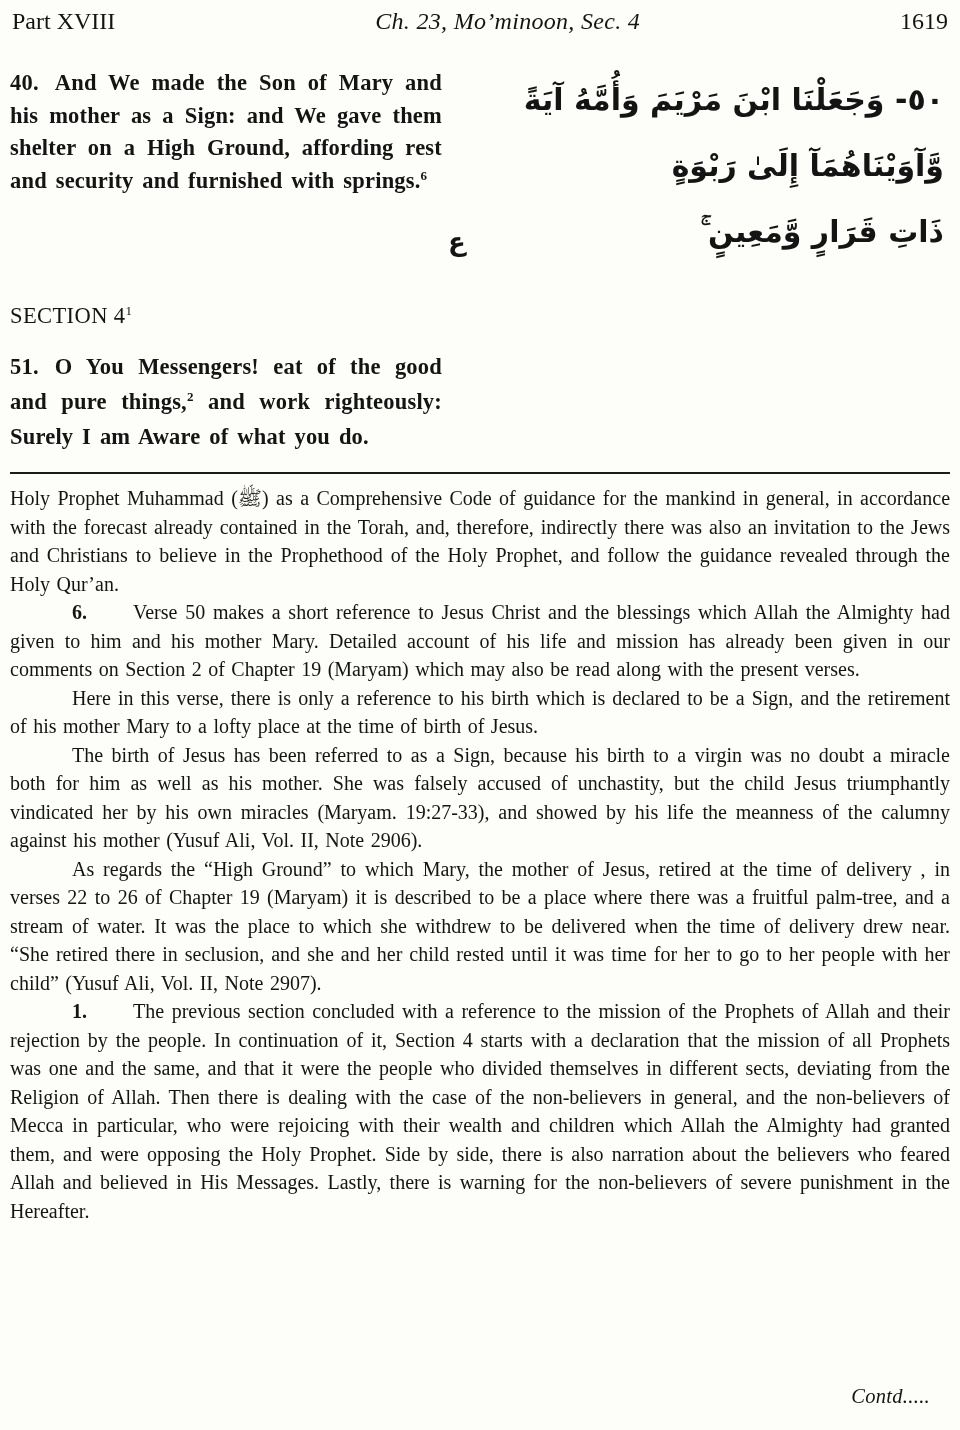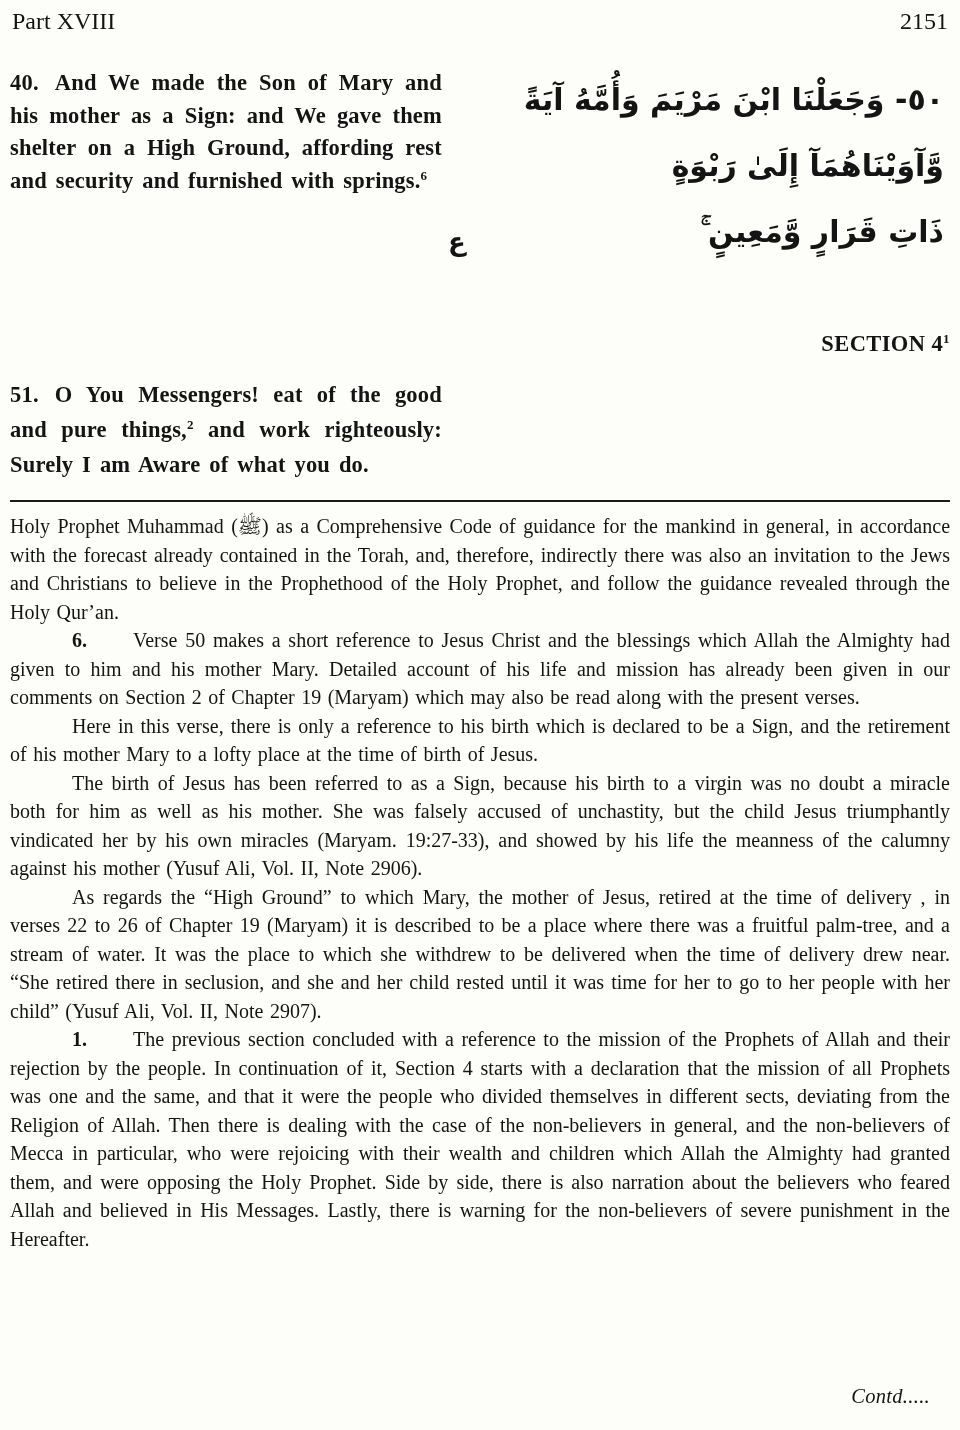--- a/index.html
+++ b/index.html
@@ -32,21 +32,21 @@
     font-size: 30px; line-height: 66px; padding: 0 6px 0 0;
   }
   .verse-row.v51 .verse-ar { line-height: 62px; padding-top: 4px; }
   .arabic-line { white-space: nowrap; }
   .ruku {
     position: absolute; left: 6px; bottom: 8px; font-size: 26px; line-height: 30px;
     font-family: "DejaVu Sans", sans-serif; font-weight: bold;
   }
 
   
-  .section-heading { text-align: right; font-weight: bold; font-size: 22.5px; margin-top: 66px; letter-spacing: 0.4px; }
+  .section-heading { text-align: left; font-weight: normal; font-size: 22.5px; margin-top: 38px; letter-spacing: 0.4px; }
   .section-heading sup { font-size: 13px; line-height: 0; }
 
   
   .divider { border: none; border-top: 2px solid #1b1b1b; margin: 18px 0 10px 0; }
 
   
   .commentary { font-size: 20px; line-height: 28.5px; text-align: justify; word-spacing: 1.5px; }
   .cpara { margin: 0; }
   .cpara.indent { text-indent: 62px; }
   .pnum { font-weight: bold; margin-right: 46px; }
@@ -57,21 +57,22 @@
     font-style: italic; font-size: 20.5px; letter-spacing: 0.3px;
   }
 </style>
 </head>
 <body>
 
 <div class="page">
 
   <div class="header">
     <span>Part XVIII</span>
-    <span>2151</span>
+    <span class="chapter">Ch. 23, Mo’minoon, Sec. 4</span>
+    <span>1619</span>
   </div>
 
   <div class="verse-row v50">
     <p class="verse-en"><span class="verse-num">40.</span><span>And We made the Son of Mary and his mother as a Sign: and We gave them shelter on a High Ground, affording rest and security and furnished with springs.</span><sup>6</sup><span></span></p>
     <div class="verse-ar">
       <div class="arabic-line">٥٠- وَجَعَلْنَا ابْنَ مَرْيَمَ وَأُمَّهُ آيَةً</div>
       <div class="arabic-line">وَّآوَيْنَاهُمَآ إِلَىٰ رَبْوَةٍ</div>
       <div class="arabic-line">ذَاتِ قَرَارٍ وَّمَعِينٍ ۚ</div>
       <span class="ruku">ع</span>
     </div>

